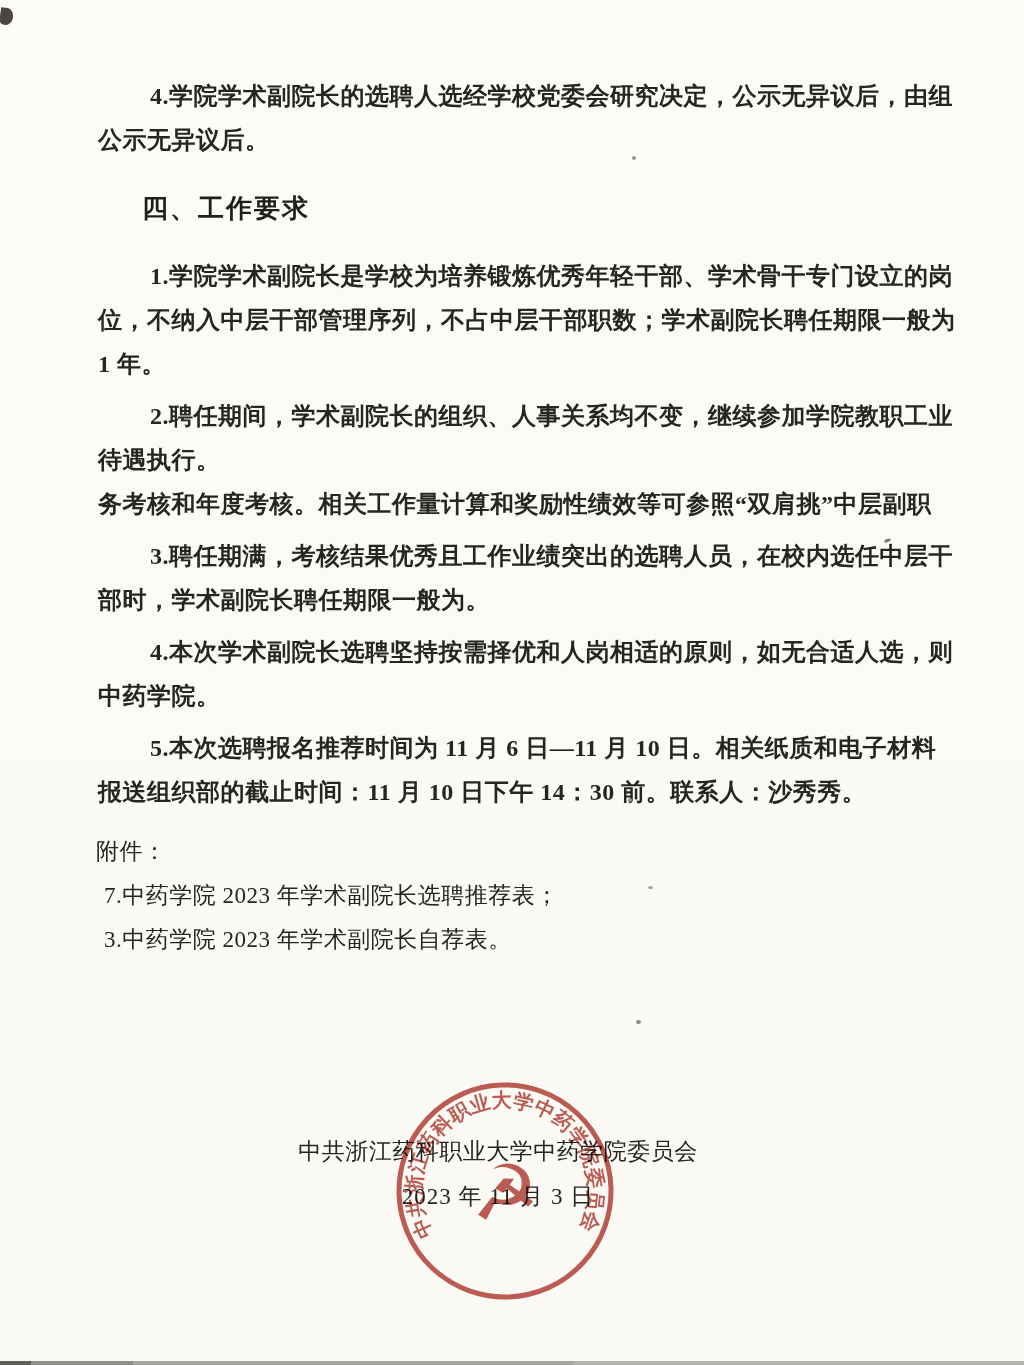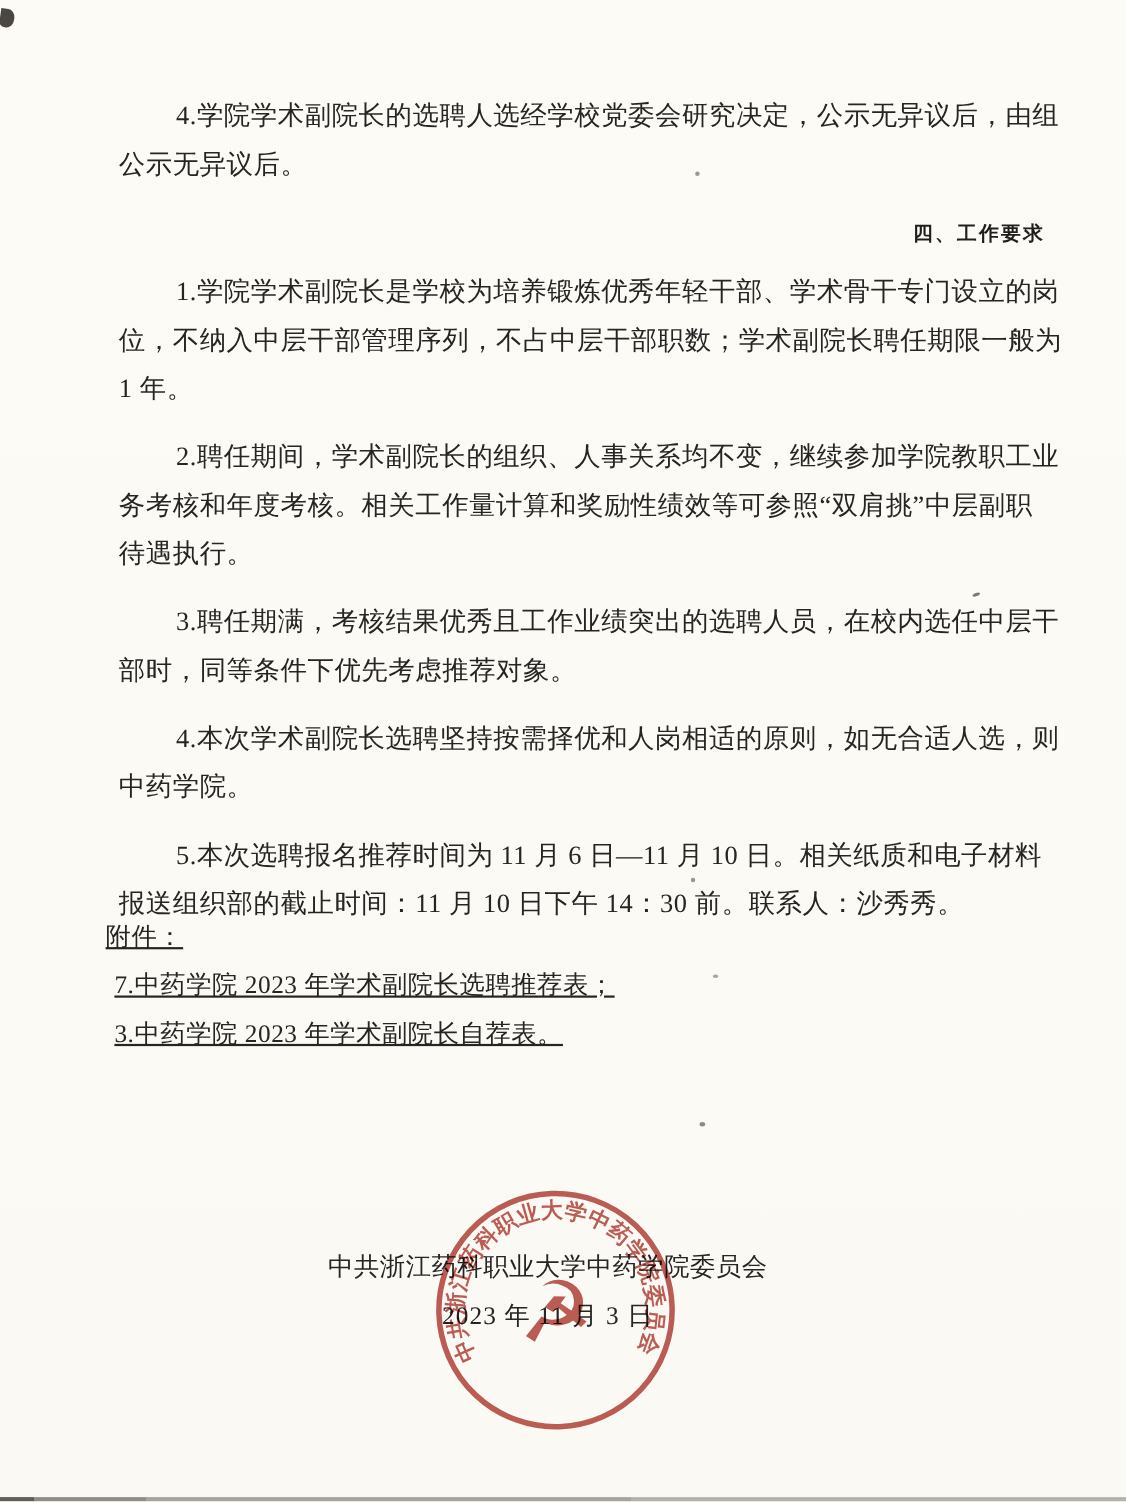--- a/index.html
+++ b/index.html
@@ -18,37 +18,36 @@
     position:absolute;
     left:90px;top:66px;width:860px;
   }
   .line{
     height:44px;line-height:44px;
     font-size:24px;
     letter-spacing:.5px;
     white-space:nowrap;
   }
   .indent{padding-left:52px;}
-  .para{margin:18px;}
+  .para{margin:8px;font-weight:bold;}
   .para.spaced{margin-top:4px;}
   .heading{
     height:44px;line-height:44px;
-    margin:10px 0;
+    margin:24px 0;
     padding-left:52px;
     font-family:"Liberation Sans","DejaVu Sans",sans-serif;
     font-weight:bold;
-    font-size:18px;
+    font-size:26px;
     letter-spacing:2px;
     color:#1f1e1c;
     white-space:nowrap;
-    text-align:right;
   }
   
   .attachments{
-    position:absolute;left:96px;top:830px;width:860px;text-decoration:underline;
+    position:absolute;left:96px;top:830px;width:860px;
   }
   .attachments .line{font-size:23px;}
   .attachments .item{padding-left:8px;}
   
   .signature{
     position:absolute;left:0;top:1130px;width:1024px;
     text-align:center;
     transform:translateX(-14px);
   }
   .sig-org{
@@ -104,27 +103,27 @@
     <div class="heading">四、工作要求</div>
 
     <div class="para spaced">
       <div class="line indent">1.学院学术副院长是学校为培养锻炼优秀年轻干部、学术骨干专门设立的岗</div>
       <div class="line">位，不纳入中层干部管理序列，不占中层干部职数；学术副院长聘任期限一般为</div>
       <div class="line">1 年。</div>
     </div>
 
     <div class="para spaced">
       <div class="line indent">2.聘任期间，学术副院长的组织、人事关系均不变，继续参加学院教职工业</div>
+      <div class="line">待遇执行。</div>
       <div class="line">务考核和年度考核。相关工作量计算和奖励性绩效等可参照“双肩挑”中层副职</div>
-      <div class="line">待遇执行。</div>
     </div>
 
     <div class="para spaced">
       <div class="line indent">3.聘任期满，考核结果优秀且工作业绩突出的选聘人员，在校内选任中层干</div>
-      <div class="line">部时，同等条件下优先考虑推荐对象。</div>
+      <div class="line">部时，学术副院长聘任期限一般为。</div>
     </div>
 
     <div class="para spaced">
       <div class="line indent">4.本次学术副院长选聘坚持按需择优和人岗相适的原则，如无合适人选，则</div>
       <div class="line">中药学院。</div>
     </div>
 
     <div class="para spaced">
       <div class="line indent">5.本次选聘报名推荐时间为 11 月 6 日—11 月 10 日。相关纸质和电子材料</div>
       <div class="line">报送组织部的截止时间：11 月 10 日下午 14：30 前。联系人：沙秀秀。</div>

